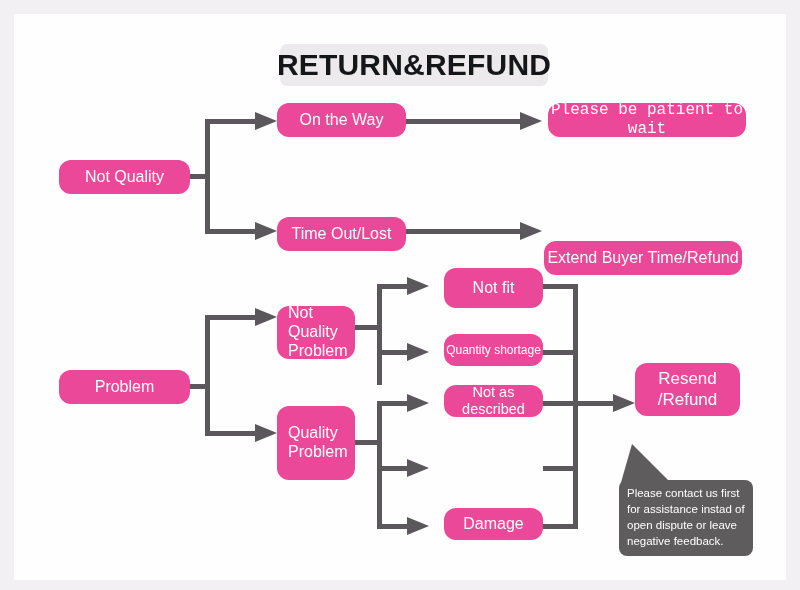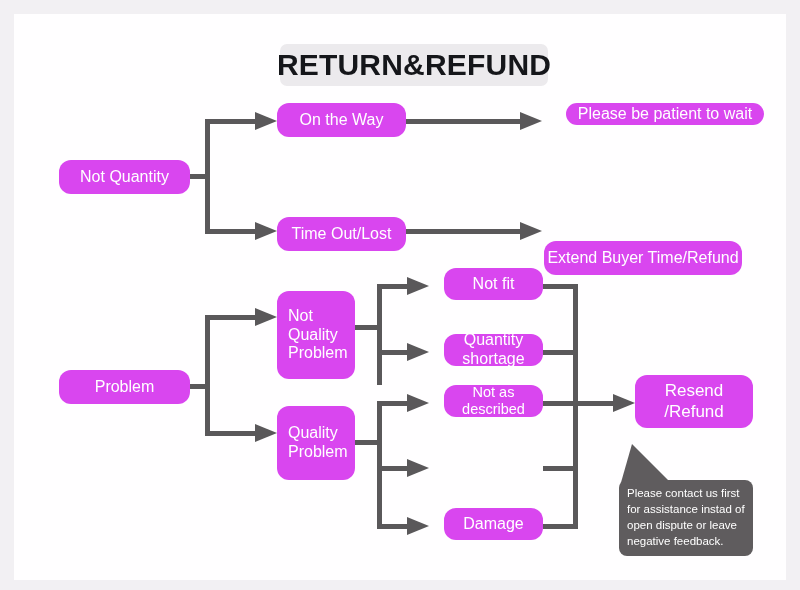--- a/index.html
+++ b/index.html
@@ -43,38 +43,38 @@
     font-weight: bold;
     letter-spacing: 0.2px;
     display: flex;
     align-items: center;
     justify-content: center;
     white-space: nowrap;
   }
   
   .node {
     position: absolute;
-    background: #d946ef;
+    background: #ec4899;
     border-radius: 12px;
     color: #ffffff;
     display: flex;
     align-items: center;
     justify-content: center;
     text-align: center;
     box-sizing: border-box;
     font-size: 16px;
     line-height: 1.18;
     white-space: pre-line;
   }
   .node.left {
     justify-content: flex-start;
     text-align: left;
     padding-left: 11px;
   }
-  .node.small { font-size: 16px; }
+  .node.small { font-size: 12px; }
   .node.med   { font-size: 14.5px; }
   
   .hline, .vline {
     position: absolute;
     background: #5a585a;
   }
   .hline { height: 5px; }
   .vline { width: 5px; }
   .arrow {
     position: absolute;
@@ -110,53 +110,53 @@
   }
 </style>
 </head>
 <body>
 
 <div id="frame">
   <div id="canvas">
 
     <div id="title">RETURN&amp;REFUND</div>
 
-    <div class="node" style="left:45px; top:146px; width:131px; height:34px;">Not Quantity</div>
+    <div class="node" style="left:45px; top:146px; width:131px; height:34px;">Not Quality</div>
 
     <div class="hline" style="left:176px; top:160px; width:16px;"></div>
 
     <div class="vline" style="left:191px; top:105px; height:115px;"></div>
 
     <div class="hline" style="left:191px; top:105px; width:51px;"></div>
     <div class="arrow" style="left:241px; top:98px;"></div>
 
     <div class="hline" style="left:191px; top:215px; width:51px;"></div>
     <div class="arrow" style="left:241px; top:208px;"></div>
 
     <div class="node" style="left:263px; top:89px; width:129px; height:34px;">On the Way</div>
     <div class="node" style="left:263px; top:203px; width:129px; height:34px;">Time Out/Lost</div>
 
     <div class="hline" style="left:392px; top:105px; width:116px;"></div>
     <div class="arrow" style="left:506px; top:98px;"></div>
-    <div class="node" style="left:552px; top:89px; width:198px; height:22px;">Please be patient to wait</div>
+    <div class="node" style="left:534px; top:89px; width:198px; height:34px;font-family:Liberation Mono, monospace;">Please be patient to wait</div>
 
     <div class="hline" style="left:392px; top:215px; width:116px;"></div>
     <div class="arrow" style="left:506px; top:208px;"></div>
     <div class="node" style="left:530px; top:203px; width:198px; height:34px;margin-top:24px;">Extend Buyer Time/Refund</div>
 
     <div class="node" style="left:45px; top:356px; width:131px; height:34px;">Problem</div>
 
     <div class="hline" style="left:176px; top:370px; width:16px;"></div>
     <div class="vline" style="left:191px; top:301px; height:121px;"></div>
     <div class="hline" style="left:191px; top:301px; width:51px;"></div>
     <div class="arrow" style="left:241px; top:294px;"></div>
     <div class="hline" style="left:191px; top:417px; width:51px;"></div>
     <div class="arrow" style="left:241px; top:410px;"></div>
 
-    <div class="node left" style="left:263px; top:277px; width:78px; height:88px;">Not
+    <div class="node left" style="left:263px; top:292px; width:78px; height:53px;">Not
 Quality
 Problem</div>
     <div class="node left" style="left:263px; top:392px; width:78px; height:74px;">Quality
 Problem</div>
 
     <div class="hline" style="left:341px; top:311px; width:23px;"></div>
     <div class="vline" style="left:363px; top:270px; height:101px;"></div>
     <div class="hline" style="left:363px; top:270px; width:31px;"></div>
     <div class="arrow" style="left:393px; top:263px;"></div>
     <div class="hline" style="left:363px; top:336px; width:31px;"></div>
@@ -164,35 +164,35 @@
 
     <div class="hline" style="left:341px; top:426px; width:23px;"></div>
     <div class="vline" style="left:363px; top:387px; height:124px;"></div>
     <div class="hline" style="left:363px; top:387px; width:31px;"></div>
     <div class="arrow" style="left:393px; top:380px;"></div>
     <div class="hline" style="left:363px; top:452px; width:31px;"></div>
     <div class="arrow" style="left:393px; top:445px;"></div>
     <div class="hline" style="left:363px; top:510px; width:31px;"></div>
     <div class="arrow" style="left:393px; top:503px;"></div>
 
-    <div class="node" style="left:430px; top:270px; width:99px; height:32px; transform:translateY(-16px);">Not fit</div>
+    <div class="node" style="left:430px; top:270px; width:99px; height:40px; transform:translateY(-16px);">Not fit</div>
     <div class="node small" style="left:430px; top:336px; width:99px; height:32px; transform:translateY(-16px);">Quantity shortage</div>
     <div class="node med" style="left:430px; top:387px; width:99px; height:32px; transform:translateY(-16px);">Not as described</div>
     <div class="node" style="left:430px; top:510px; width:99px; height:32px; transform:translateY(-16px);text-align:center;">Damage</div>
 
     <div class="hline" style="left:529px; top:270px; width:35px;"></div>
     <div class="hline" style="left:529px; top:336px; width:35px;"></div>
     <div class="hline" style="left:529px; top:387px; width:35px;"></div>
     <div class="hline" style="left:529px; top:452px; width:35px;"></div>
     <div class="hline" style="left:529px; top:510px; width:35px;"></div>
     <div class="vline" style="left:559px; top:270px; height:245px;"></div>
 
     <div class="hline" style="left:559px; top:387px; width:42px;"></div>
     <div class="arrow" style="left:599px; top:380px;"></div>
-    <div class="node" style="left:621px; top:374px; width:118px; height:53px; font-size:17px; transform:translateY(-13px);">Resend
+    <div class="node" style="left:621px; top:362px; width:105px; height:53px; font-size:17px; transform:translateY(-13px);">Resend
 /Refund</div>
 
     <div id="callout-tail"></div>
     <div id="callout">Please contact us first
 for assistance instad of
 open dispute or leave
 negative feedback.</div>
 
   </div>
 </div>

